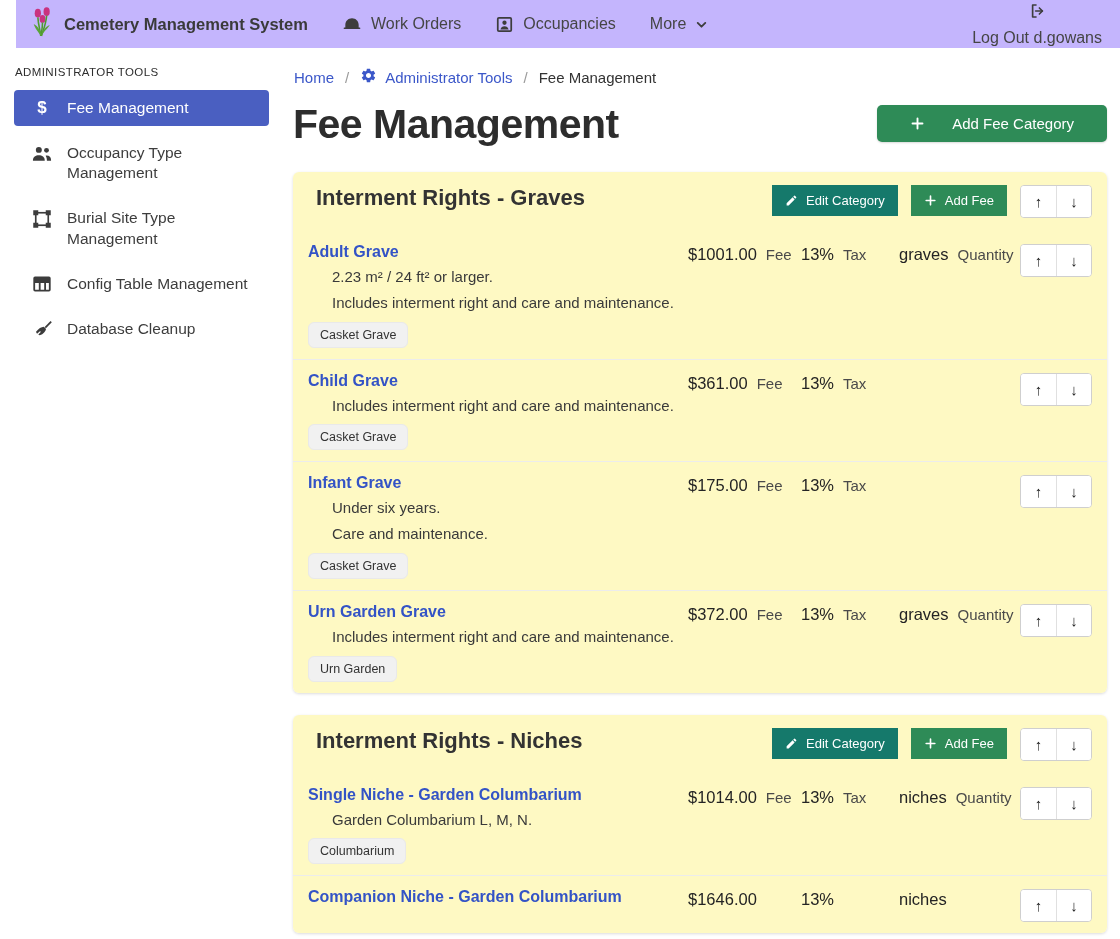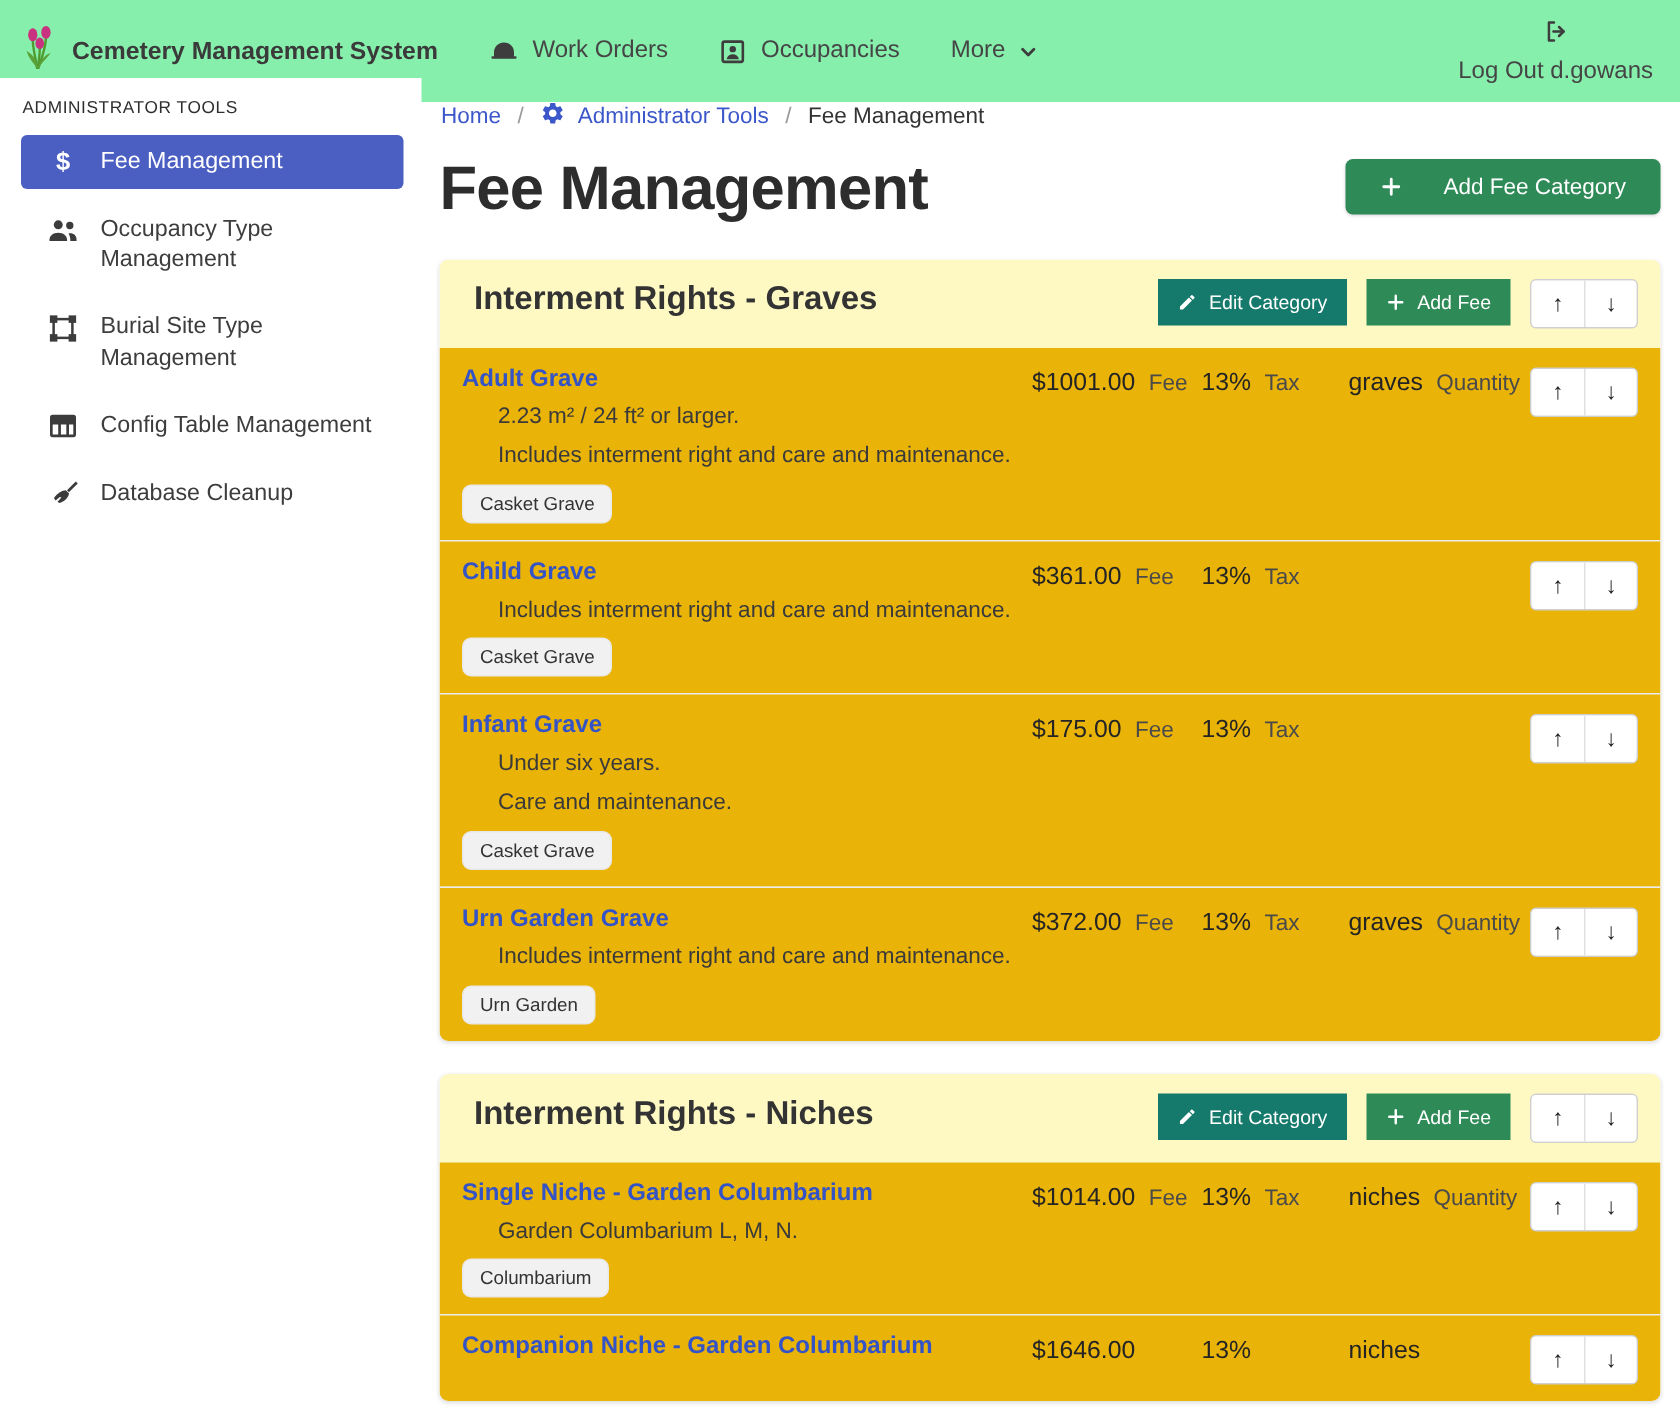--- a/index.html
+++ b/index.html
@@ -6,23 +6,24 @@
   html, body { width: 1120px; height: 939px; overflow: hidden; }
   body {
     font-family: "Liberation Sans", sans-serif;
     background: #fff;
     color: #333;
     position: relative;
   }
 
   
   .navbar {
-    height: 68px; background: #86efac;
+    height: 48px; background: #c4b5fd;
     display: flex; align-items: center;
     padding: 0 18px 0 14px;
+    margin-left: 16px;
   }
   .brand { display: flex; align-items: center; gap: 9px; }
   .brand-title { font-size: 16.5px; font-weight: bold; color: #3a3a3a; }
   .nav-link {
     display: flex; align-items: center; gap: 9px;
     margin-left: 34px; font-size: 16px; color: #454545;
     cursor: pointer; text-decoration: none;
   }
   .nav-link .ic { display: flex; color: #3d3d3d; }
   .nav-right { margin-left: auto; flex-direction: column; }
@@ -60,21 +61,21 @@
   .title-row { display: flex; justify-content: space-between; align-items: flex-start; margin-bottom: 24px; }
   h1 { font-size: 41px; font-weight: bold; color: #2d2d2d; letter-spacing: -0.5px; }
 
   .btn {
     border: none; border-radius: 0; color: #fff;
     display: inline-flex; align-items: center; gap: 8px;
     cursor: pointer; font-family: inherit;
   }
   .btn-green { background: #2e8b57; }
   .btn-teal  { background: #15796b; }
-  .btn-lg { font-size: 15px; padding: 10px 23px; border-radius: 5px; margin-top: 4px; box-shadow: 0 1px 2px rgba(0,0,0,.15); gap: 27px; }
+  .btn-lg { font-size: 15px; padding: 10px 33px; border-radius: 5px; margin-top: 4px; box-shadow: 0 1px 2px rgba(0,0,0,.15); gap: 27px; }
   .btn-sm { font-size: 13px; padding: 8px 13px; }
   .btn .ic { display: flex; }
 
   
   .panel {
     border-radius: 6px; background: #fff; margin-bottom: 22px;
     box-shadow: 0 1px 3px rgba(0,0,0,.14); overflow: hidden;
   }
   .panel-header {
     background: #fef9c3; display: flex; align-items: flex-start; gap: 13px;
@@ -90,21 +91,21 @@
     width: 35px; height: 31px; border: none; background: #fff; cursor: pointer;
     font-size: 15px; color: #222; display: flex; align-items: center; justify-content: center;
     font-family: inherit;
   }
   .arrow-btn + .arrow-btn { border-left: 1px solid #e0e0e0; }
 
   .fee-row {
     display: grid;
     grid-template-columns: 1fr 105px 90px 105px 80px;
     column-gap: 8px; align-items: start;
-    padding: 12px 15px 11px 15px; background: #eab308;
+    padding: 12px 15px 11px 15px; background: #fef9c3;
   }
   .fee-row + .fee-row { border-top: 1px solid #ececec; }
   .fee-name { font-size: 16px; font-weight: bold; color: #3353c6; text-decoration: none; display: inline-block; margin-bottom: 7px; }
   .fee-desc { font-size: 15px; color: #3a3a3a; margin-bottom: 7px; line-height: 1.25; margin-left: 24px; }
   .tag {
     display: inline-block; background: #f1f1f1; border: 1px solid #e9e9e9;
     border-radius: 6px; padding: 5px 11px; font-size: 12.5px; color: #333; margin-top: 2px;
   }
   .stack { display: flex; flex-direction: row; align-items: center; gap: 9px; padding-top: 2px; }
   .stack .val { font-size: 16.5px; color: #242424; }

